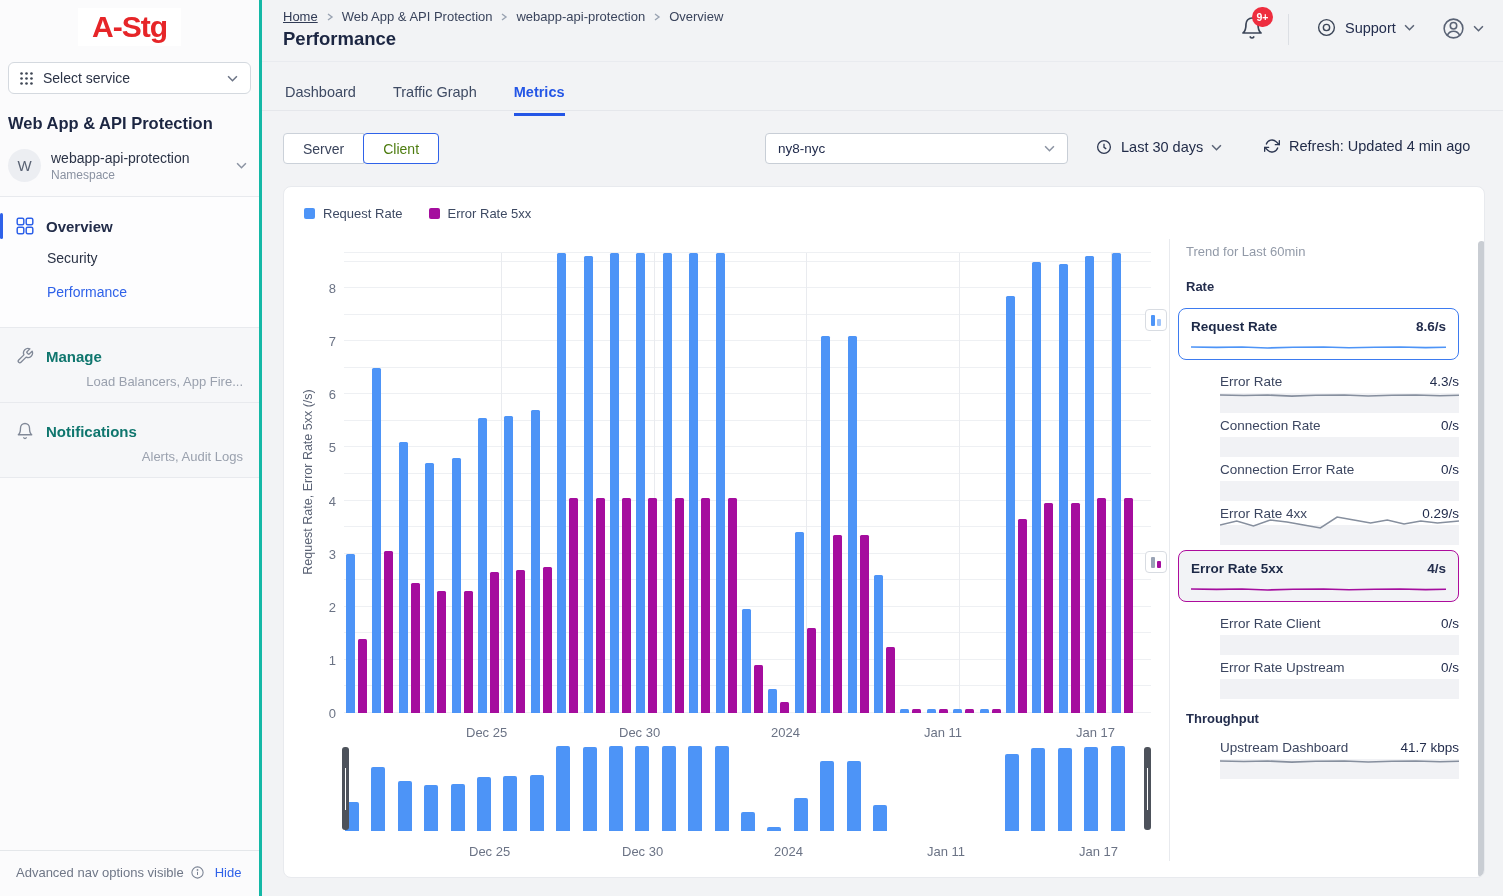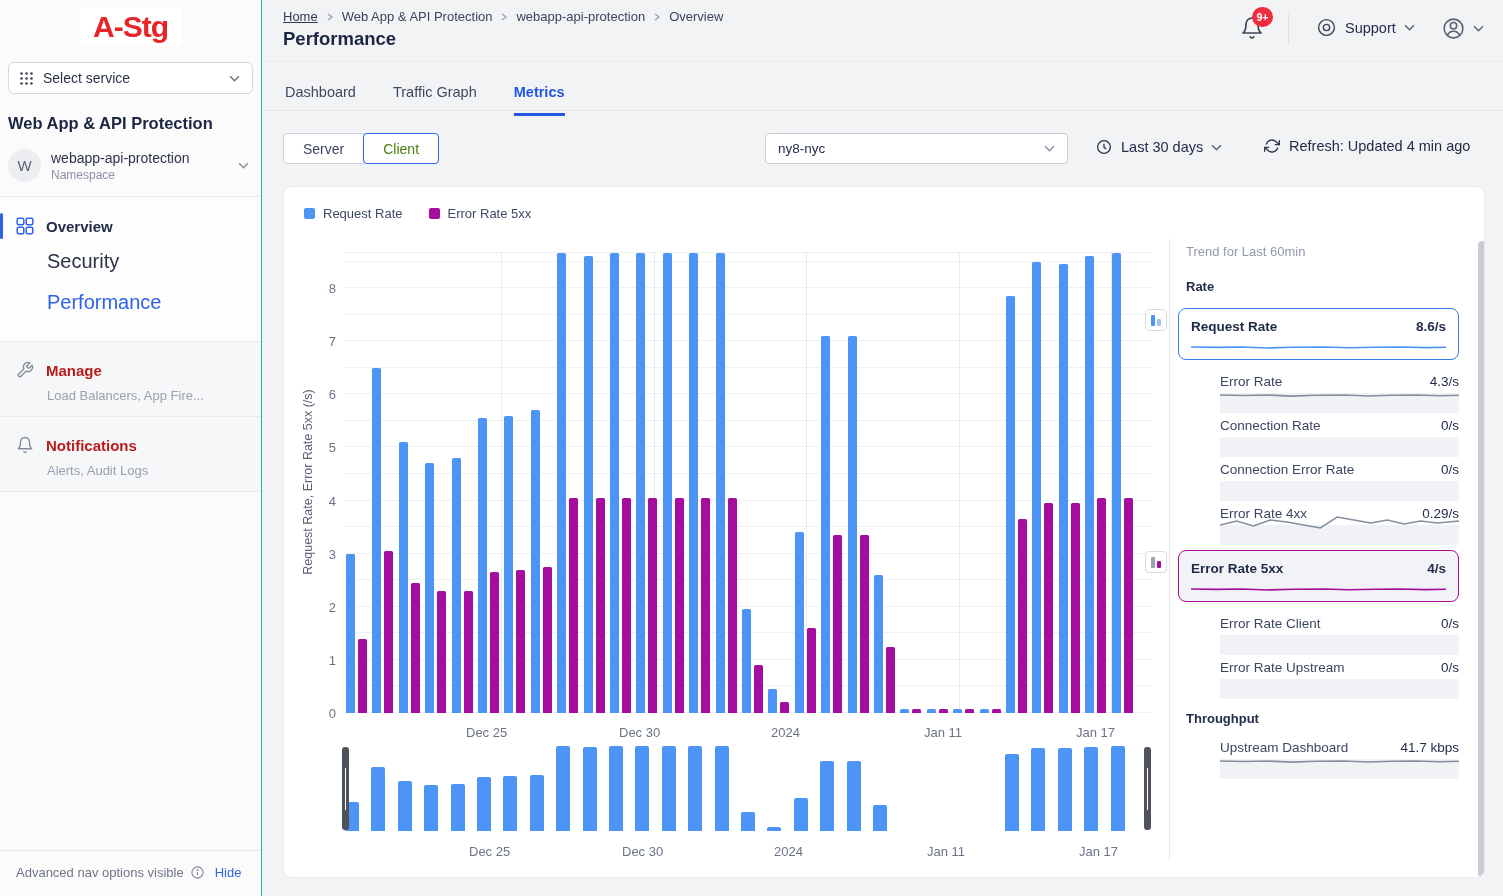--- a/index.html
+++ b/index.html
@@ -1,40 +1,40 @@
 <!DOCTYPE html>
 <html><head>
 <meta charset="utf-8">
 <style>
 * { margin:0; padding:0; box-sizing:border-box; }
 html,body { width:1503px; height:896px; }
 body { font-family:"Liberation Sans","DejaVu Sans",sans-serif; background:#f2f3f5; color:#232d4d; overflow:hidden; }
 .app { display:flex; width:1503px; height:896px; }
 
 
-.sidebar { width:262px; flex-shrink:0; background:#fbfbfc; border-right:1px solid #14b8a6; position:relative; }
+.sidebar { width:262px; flex-shrink:0; background:#fbfbfc; border-right:3px solid #14b8a6; position:relative; }
 .logo-wrap { text-align:center; padding:8px 0 6px; }
 .logo { display:inline-block; background:#fff; padding:2px 14px; color:#e62528; font-size:30px; font-weight:bold; letter-spacing:-1px; }
 .select-service { margin:10px 8px 0; height:32px; background:#fff; border:1px solid #d4d9df; border-radius:6px; display:flex; align-items:center; padding:0 12px 0 10px; cursor:pointer; }
 .select-service .lbl { font-size:14px; color:#2b3346; margin-left:9px; flex:1; }
 .side-heading { font-size:16.5px; font-weight:bold; color:#1c2642; padding:20px 8px 6px; }
 .ns-row { display:flex; align-items:center; padding:10px 12px 14px 8px; cursor:pointer; border-bottom:1px solid #e8eaee; }
 .avatar { width:33px; height:33px; border-radius:50%; background:#eceef2; color:#5a6374; font-size:15px; display:flex; align-items:center; justify-content:center; flex-shrink:0; }
 .ns-text { margin-left:10px; flex:1; }
 .ns-name { font-size:14px; color:#2b3346; }
 .ns-type { font-size:12px; color:#8a92a1; margin-top:2px; }
 .nav-overview { background:#fdfdfe; padding:14px 0 18px; border-bottom:1px solid #e8eaee; }
 .nav-item { display:flex; align-items:center; padding:6px 16px; position:relative; cursor:pointer; }
 .nav-item.active::before { content:""; position:absolute; left:0; top:2px; bottom:2px; width:3px; background:#2f62e9; border-radius:2px; }
 .nav-item .nav-label { font-size:15px; font-weight:bold; color:#222c49; margin-left:12px; }
-.nav-sub { font-size:20px; padding:9px 16px 9px 47px; color:#2b3346; cursor:pointer; }
+.nav-sub { font-size:14px; padding:9px 16px 9px 47px; color:#2b3346; cursor:pointer; }
 .nav-sub.active { color:#2f62e9; }
 .nav-group { background:#f6f7f9; border-bottom:1px solid #e8eaee; padding:13px 0 13px; cursor:pointer; }
-.nav-group .nav-label { font-size:15px; font-weight:bold; color:#b91c1c; margin-left:12px; }
-.nav-group .nav-subtitle { font-size:13px; color:#9aa1ae; padding:3px 16px 0 47px; }
+.nav-group .nav-label { font-size:15px; font-weight:bold; color:#0f766e; margin-left:12px; }
+.nav-group .nav-subtitle { font-size:13px; color:#9aa1ae; padding:3px 16px 0 47px;text-align:right; }
 .side-footer { position:absolute; left:0; right:0; bottom:0; border-top:1px solid #e4e7ea; background:#fbfbfc; padding:14px 16px 16px; font-size:13px; color:#6f7787; display:flex; align-items:center; gap:6px; }
 .side-footer .hide-link { color:#2f62e9; cursor:pointer; margin-left:4px; }
 
 
 .main { position:relative; width:1241px; height:896px; }
 .breadcrumb { position:absolute; left:21px; top:9px; display:flex; align-items:center; gap:8px; font-size:13px; color:#3a445c; }
 .breadcrumb .crumb-home { text-decoration:underline; cursor:pointer; color:#303a54; }
 .breadcrumb .crumb { cursor:pointer; }
 .page-title { position:absolute; left:21px; top:28px; font-size:18.5px; font-weight:bold; color:#1c2642; }
 .hdr-divider-line { position:absolute; left:0; right:0; top:61px; height:1px; background:#e9ebef; }

